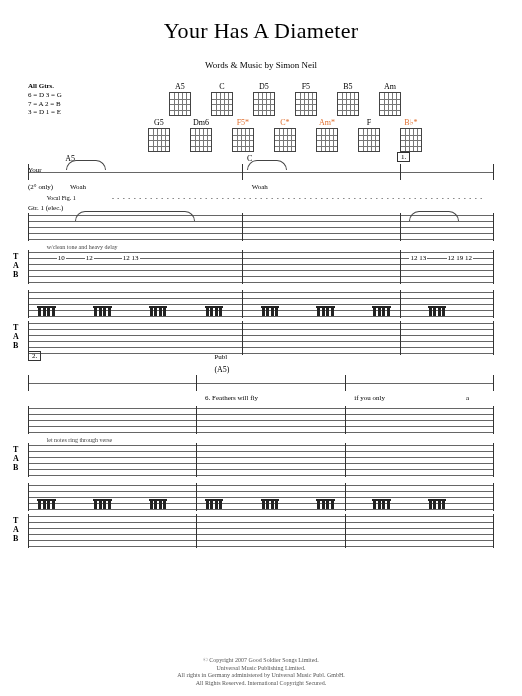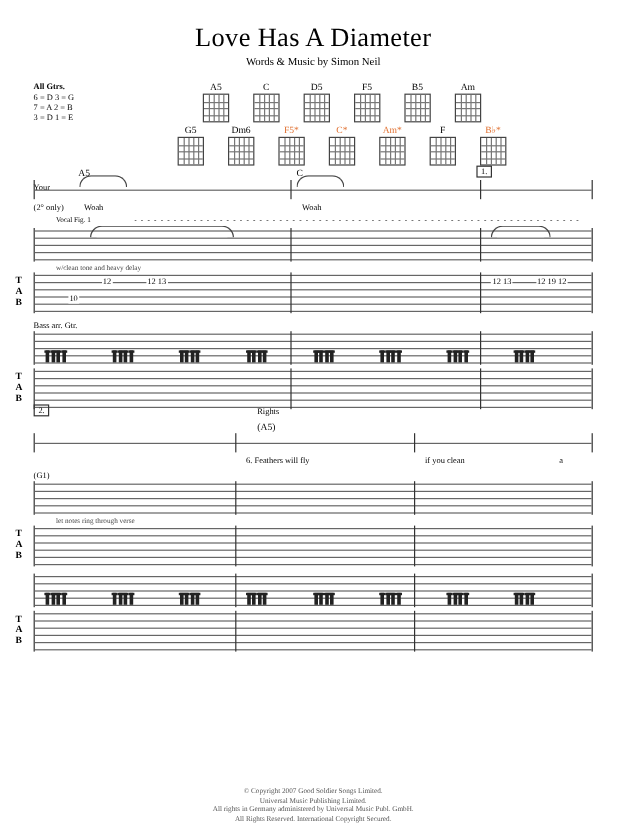--- a/index.html
+++ b/index.html
@@ -1,20 +1,20 @@
 <!DOCTYPE html>
 <html><head>
 <meta charset="utf-8">
 <style>
   * { margin: 0; padding: 0; box-sizing: border-box; }
   body { width: 522px; height: 696px; background: #fff; font-family: Georgia, 'Times New Roman', serif; color: #000; position: relative; overflow: hidden; }
   .page { padding: 18px 28px 10px 28px; }
   .header { text-align: center; margin-bottom: 12px; }
   .title { font-size: 22px; font-weight: 400; letter-spacing: 0.3px; }
-  .byline { font-size: 9px; margin-top: 2px; }
+  .byline { font-size: 9px; margin-top: 16px; }
   .top-row { display: flex; align-items: flex-start; gap: 14px; margin-bottom: 10px; }
   .tuning { font-size: 7px; line-height: 1.25; }
   .tuning-title { font-weight: bold; }
   .chord-rows { flex: 1; }
   .chord-row { display: flex; gap: 12px; justify-content: center; margin-bottom: 2px; }
   .chord { display: flex; flex-direction: column; align-items: center; width: 30px; }
   .chord-name { font-size: 8px; height: 10px; line-height: 10px; }
   .chord-name.orange { color: #e07030; }
   .chord-grid { width: 22px; height: 24px; border: 0.5px solid #444; position: relative; background: #fff; }
   .chord-grid::before, .chord-grid::after { content: ''; position: absolute; background: #444; }
@@ -45,21 +45,21 @@
   .small-note { font-size:6px; position:absolute; color:#444; }
   .footer { position:absolute; bottom:8px; left:0; right:0; text-align:center; font-size:6px; color:#555; line-height:1.3; }
   .verse-label { position:absolute; font-size:7px; top:-10px; }
 </style>
 </head>
 <body>
 
 <div class="page">
 
   <div class="header">
-    <div class="title">Love Has A Diameter</div>
+    <div class="title">Your Has A Diameter</div>
     <div class="byline">Words &amp; Music by Simon Neil</div>
   </div>
 
   <div class="top-row">
     <div class="tuning">
       <div class="tuning-title">All Gtrs.</div>
       <div>6 = D   3 = G</div>
       <div>7 = A   2 = B</div>
       <div>3 = D   1 = E</div>
     </div>
@@ -245,20 +245,21 @@
     <div class="lyric-row">
       <span style="left:0">(2° only)</span>
       <span style="left:9%">Woah</span>
       <span style="left:48%">Woah</span>
     </div>
     <div class="lyric-row" style="height:9px">
       <span style="left:4%;font-size:6px">Vocal Fig. 1</span>
       <span style="left:18%;right:2%;font-size:6px;letter-spacing:1px;overflow:hidden">- - - - - - - - - - - - - - - - - - - - - - - - - - - - - - - - - - - - - - - - - - - - - - - - - - - - - - - - - - - - - - - - - - - - - - - - - - - - - - - - - - - -</span>
     </div>
 
+    <div class="sys-label">Gtr. 1 (elec.)</div>
     <div class="staff">
       <div class="line" style="top:2px"></div>
         <div class="line" style="top:8px"></div>
         <div class="line" style="top:14px"></div>
         <div class="line" style="top:20px"></div>
         <div class="line" style="top:26px"></div>
       <div class="barline" style="left:46%"></div>
         <div class="barline" style="left:80%"></div>
       <div class="hold-arc" style="left:10%;top:-2px;width:120px"></div>
       <div class="hold-arc" style="left:82%;top:-2px;width:50px"></div>
@@ -272,28 +273,27 @@
           <div>B</div>
         </div>
       <div class="line" style="top:2px"></div>
         <div class="line" style="top:8px"></div>
         <div class="line" style="top:14px"></div>
         <div class="line" style="top:20px"></div>
         <div class="line" style="top:26px"></div>
         <div class="line" style="top:32px"></div>
       <div class="barline" style="left:46%"></div>
         <div class="barline" style="left:80%"></div>
-      <span class="tabnum" style="left:6%;top:18px">10</span>
+      <span class="tabnum" style="left:6%;top:4px">10</span>
       <span class="tabnum" style="left:12%;top:4px">12</span>
       <span class="tabnum" style="left:20%;top:4px">12 13</span>
       <span class="tabnum" style="left:82%;top:4px">12 13</span>
       <span class="tabnum" style="left:90%;top:4px">12 19 12</span>
     </div>
 
-    <div class="sys-label">Bass arr. Gtr.</div>
     <div class="staff">
       <div class="line" style="top:2px"></div>
         <div class="line" style="top:8px"></div>
         <div class="line" style="top:14px"></div>
         <div class="line" style="top:20px"></div>
         <div class="line" style="top:26px"></div>
       <div class="barline" style="left:46%"></div>
         <div class="barline" style="left:80%"></div>
       <div class="rhythm-beams">
         <div class="beam-group">
@@ -359,35 +359,34 @@
         <div class="line" style="top:26px"></div>
         <div class="line" style="top:32px"></div>
       <div class="barline" style="left:46%"></div>
         <div class="barline" style="left:80%"></div>
     </div>
   </div>
 
   <div class="staff-area" style="margin-top:8px">
     <div style="position:relative;height:12px">
       <span class="section-mark" style="left:0">2.</span>
-      <span class="verse-label" style="left:40%">Rights</span>
+      <span class="verse-label" style="left:40%">Publ</span>
       <span class="chord-mark" style="left:40%;top:2px">(A5)</span>
     </div>
     <div class="staff single" style="height:16px">
       <div class="line" style="top:8px"></div>
       <div class="barline" style="left:36%"></div>
         <div class="barline" style="left:68%"></div>
     </div>
     <div class="lyric-row">
       <span style="left:38%">6. Feathers will fly</span>
-      <span style="left:70%">if you clean</span>
+      <span style="left:70%">if you only</span>
       <span style="left:94%">a</span>
     </div>
 
-    <div class="sys-label">(G1)</div>
     <div class="staff">
       <div class="line" style="top:2px"></div>
         <div class="line" style="top:8px"></div>
         <div class="line" style="top:14px"></div>
         <div class="line" style="top:20px"></div>
         <div class="line" style="top:26px"></div>
       <div class="barline" style="left:36%"></div>
         <div class="barline" style="left:68%"></div>
     </div>
     <div class="small-note" style="position:relative;left:4%">let notes ring through verse</div>

